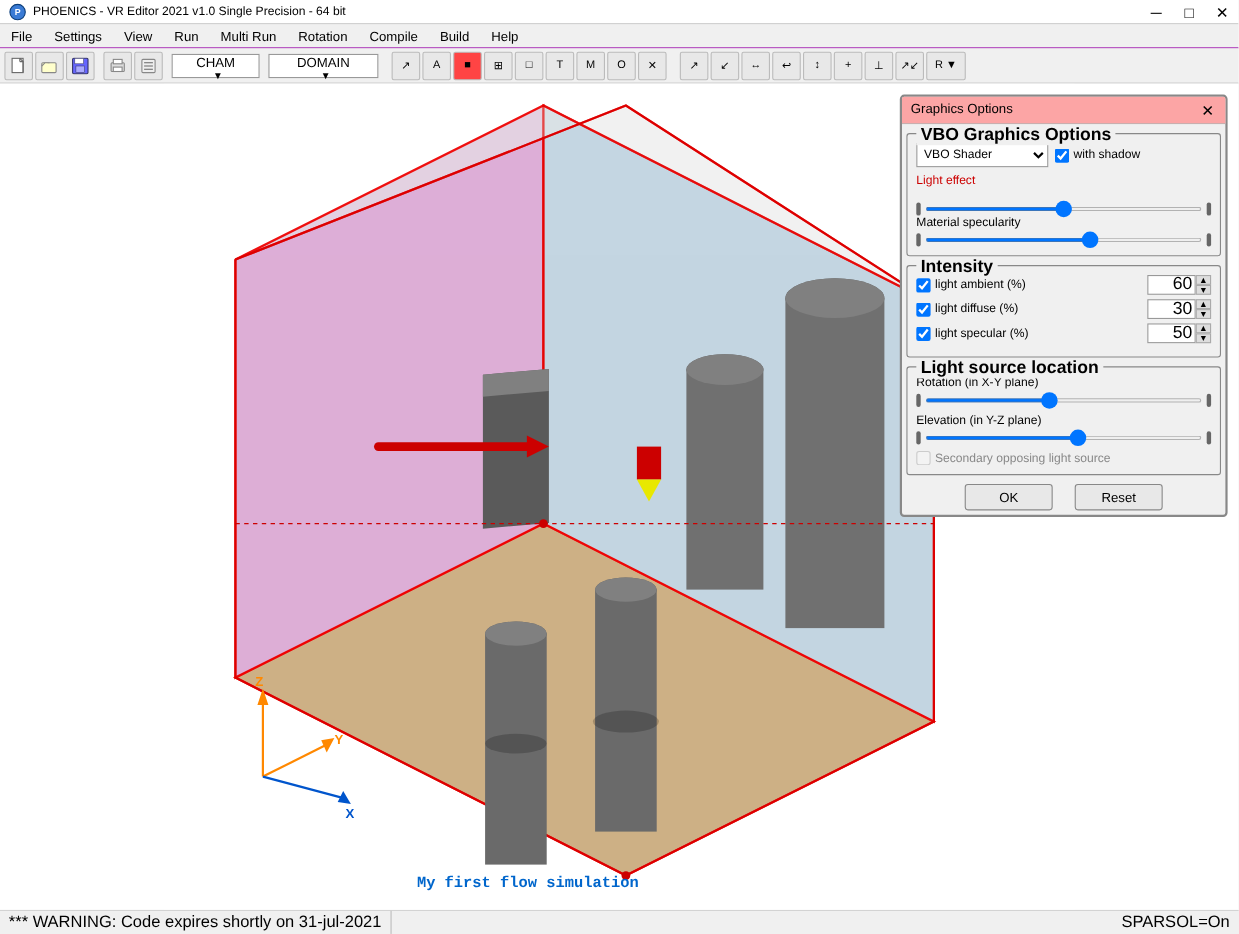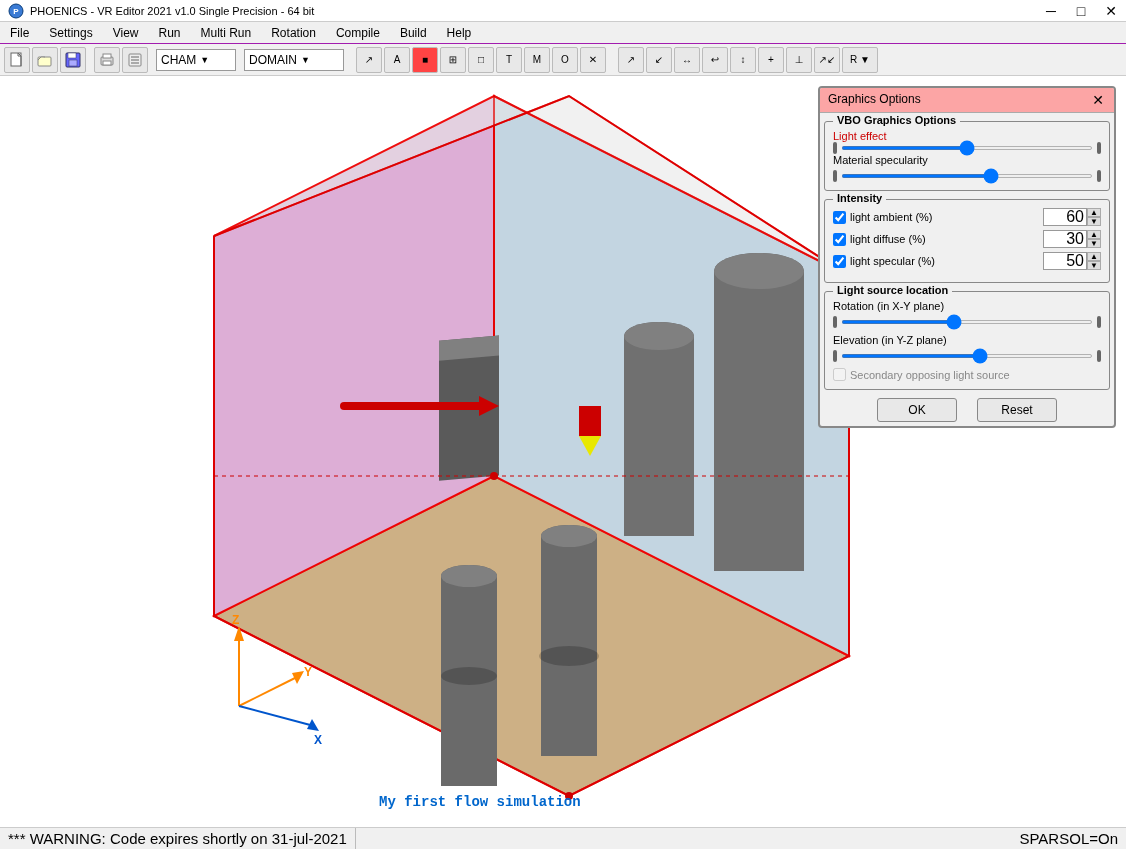--- a/index.html
+++ b/index.html
@@ -66,20 +66,21 @@
     }
     .tb-separator { width: 4px; }
     .tb-dropdown {
       height: 22px;
       border: 1px solid #999;
       background: #fff;
       display: flex; align-items: center;
       padding: 0 4px;
       cursor: pointer;
       font-size: 12px;
+      flex-direction: column;
     }
     .tb-dropdown-arrow {
       margin-left: 4px;
       font-size: 9px;
     }
 
     
     #main-area {
       display: flex;
       height: calc(849px - 22px - 22px - 32px - 22px);
@@ -160,21 +161,21 @@
       padding: 8px;
       position: relative;
       background: #f0f0f0;
     }
     .group-box-title {
       position: absolute;
       top: -8px;
       left: 8px;
       background: #f0f0f0;
       padding: 0 4px;
-      font-size: 11px;
+      font-size: 16px;
       font-weight: bold;
     }
     .row {
       display: flex;
       align-items: center;
       margin-bottom: 6px;
     }
     .row:last-child { margin-bottom: 0; }
     select.vbo-select {
       height: 22px;
@@ -227,21 +228,21 @@
       background: #ddd;
       border: 1px solid #aaa;
       display: flex; align-items: center; justify-content: center;
       font-size: 8px;
       cursor: pointer;
       line-height: 1;
     }
     .light-label {
       font-size: 11px;
       color: #c00;
-      margin-bottom: 0;
+      margin-bottom: 14px;
     }
     .panel-buttons {
       display: flex;
       justify-content: center;
       gap: 20px;
       margin-top: 4px;
     }
     .panel-btn {
       width: 80px; height: 24px;
       background: #e8e8e8;
@@ -430,20 +431,31 @@
     </div>
 
     <div id="graphics-options" style="top: 10px; right: 10px;">
       <div class="panel-title-bar">
         <span>Graphics Options</span>
         <span class="panel-close-btn">✕</span>
       </div>
 
       <div class="group-box">
         <span class="group-box-title">VBO Graphics Options</span>
+        <div class="row" style="gap:6px;">
+          <select class="vbo-select">
+            <option>VBO Shader</option>
+            <option>Basic Shader</option>
+            <option>No Shader</option>
+          </select>
+          <label class="checkbox-row">
+            <input type="checkbox" checked="" style="">
+            <span>with shadow</span>
+          </label>
+        </div>
         <div class="light-label">Light effect</div>
         <div class="slider-container">
           <span class="slider-dot"></span>
           <input type="range" min="0" max="100" value="50" style="">
           <span class="slider-dot"></span>
         </div>
 
         <div style="font-size:11px;margin-bottom:4px;color:#000;">Material specularity</div>
         <div class="slider-container">
           <span class="slider-dot"></span>

